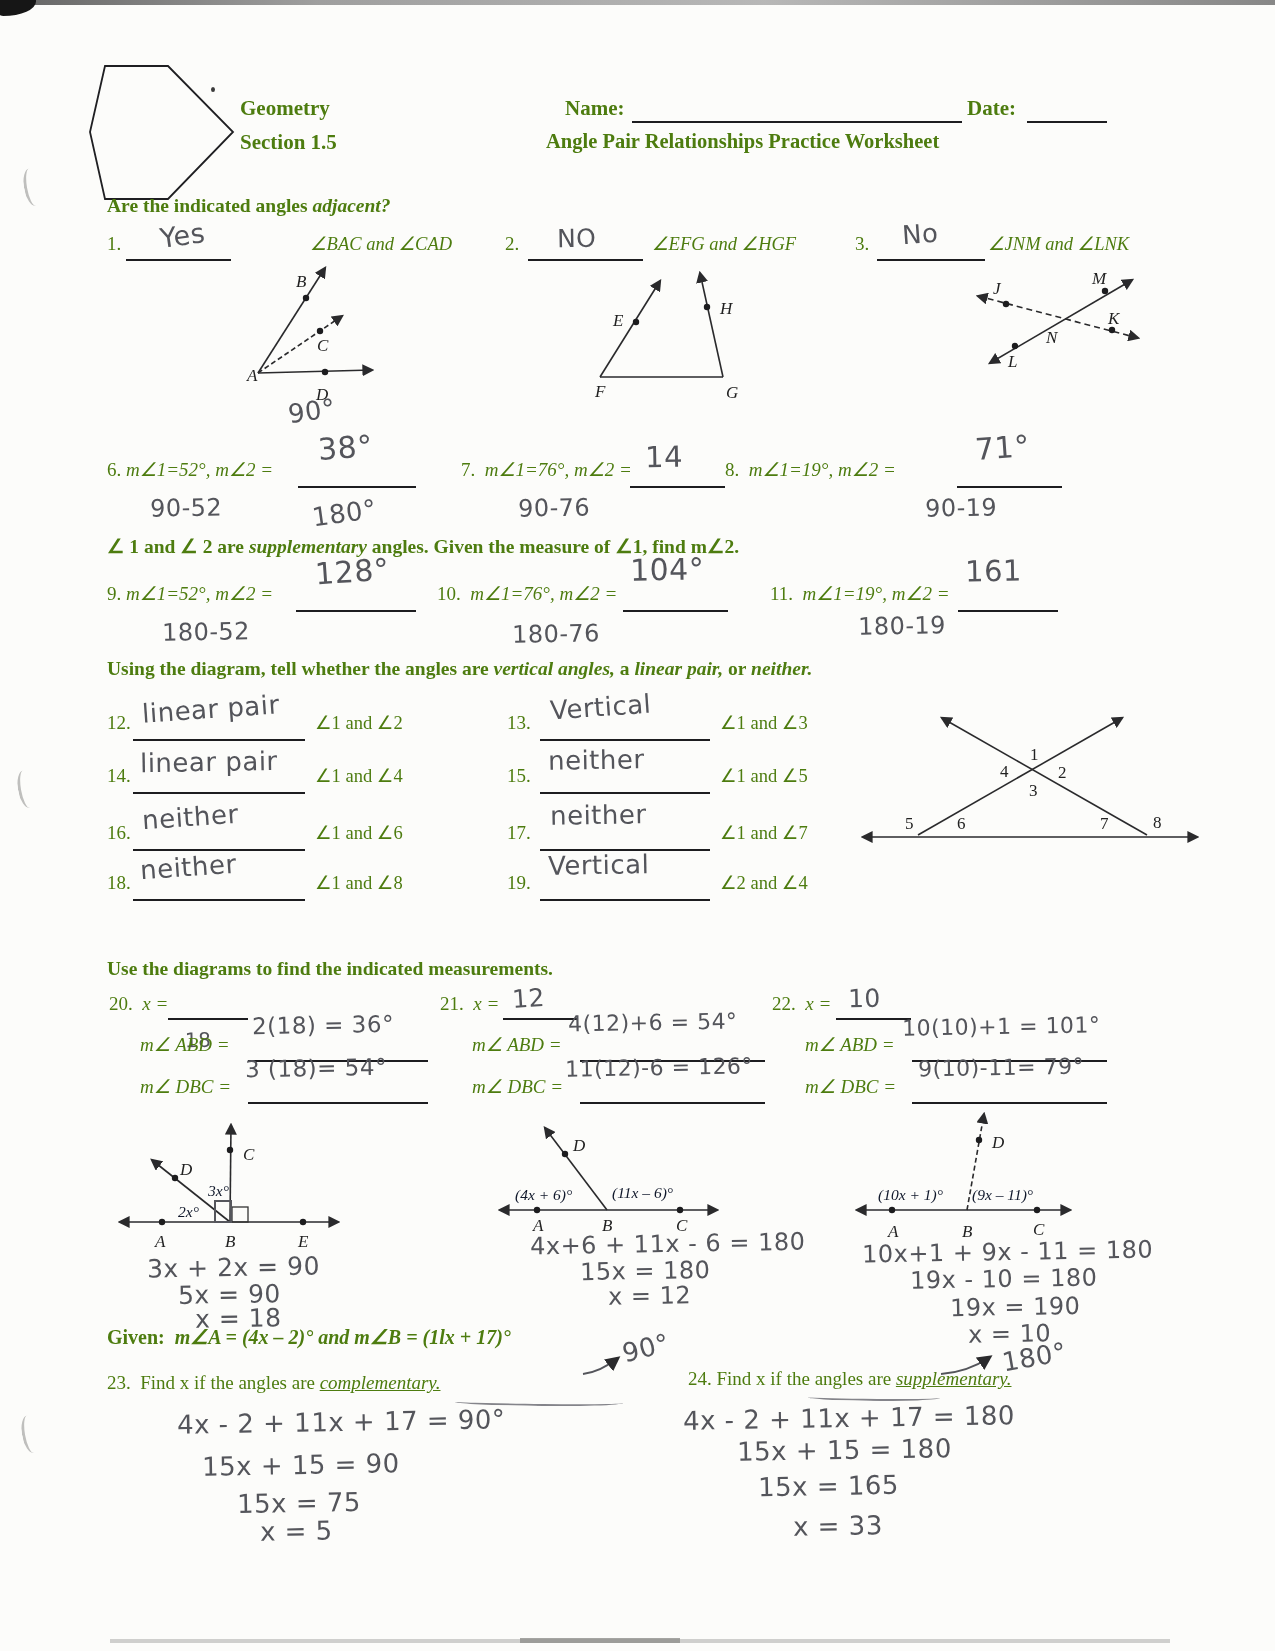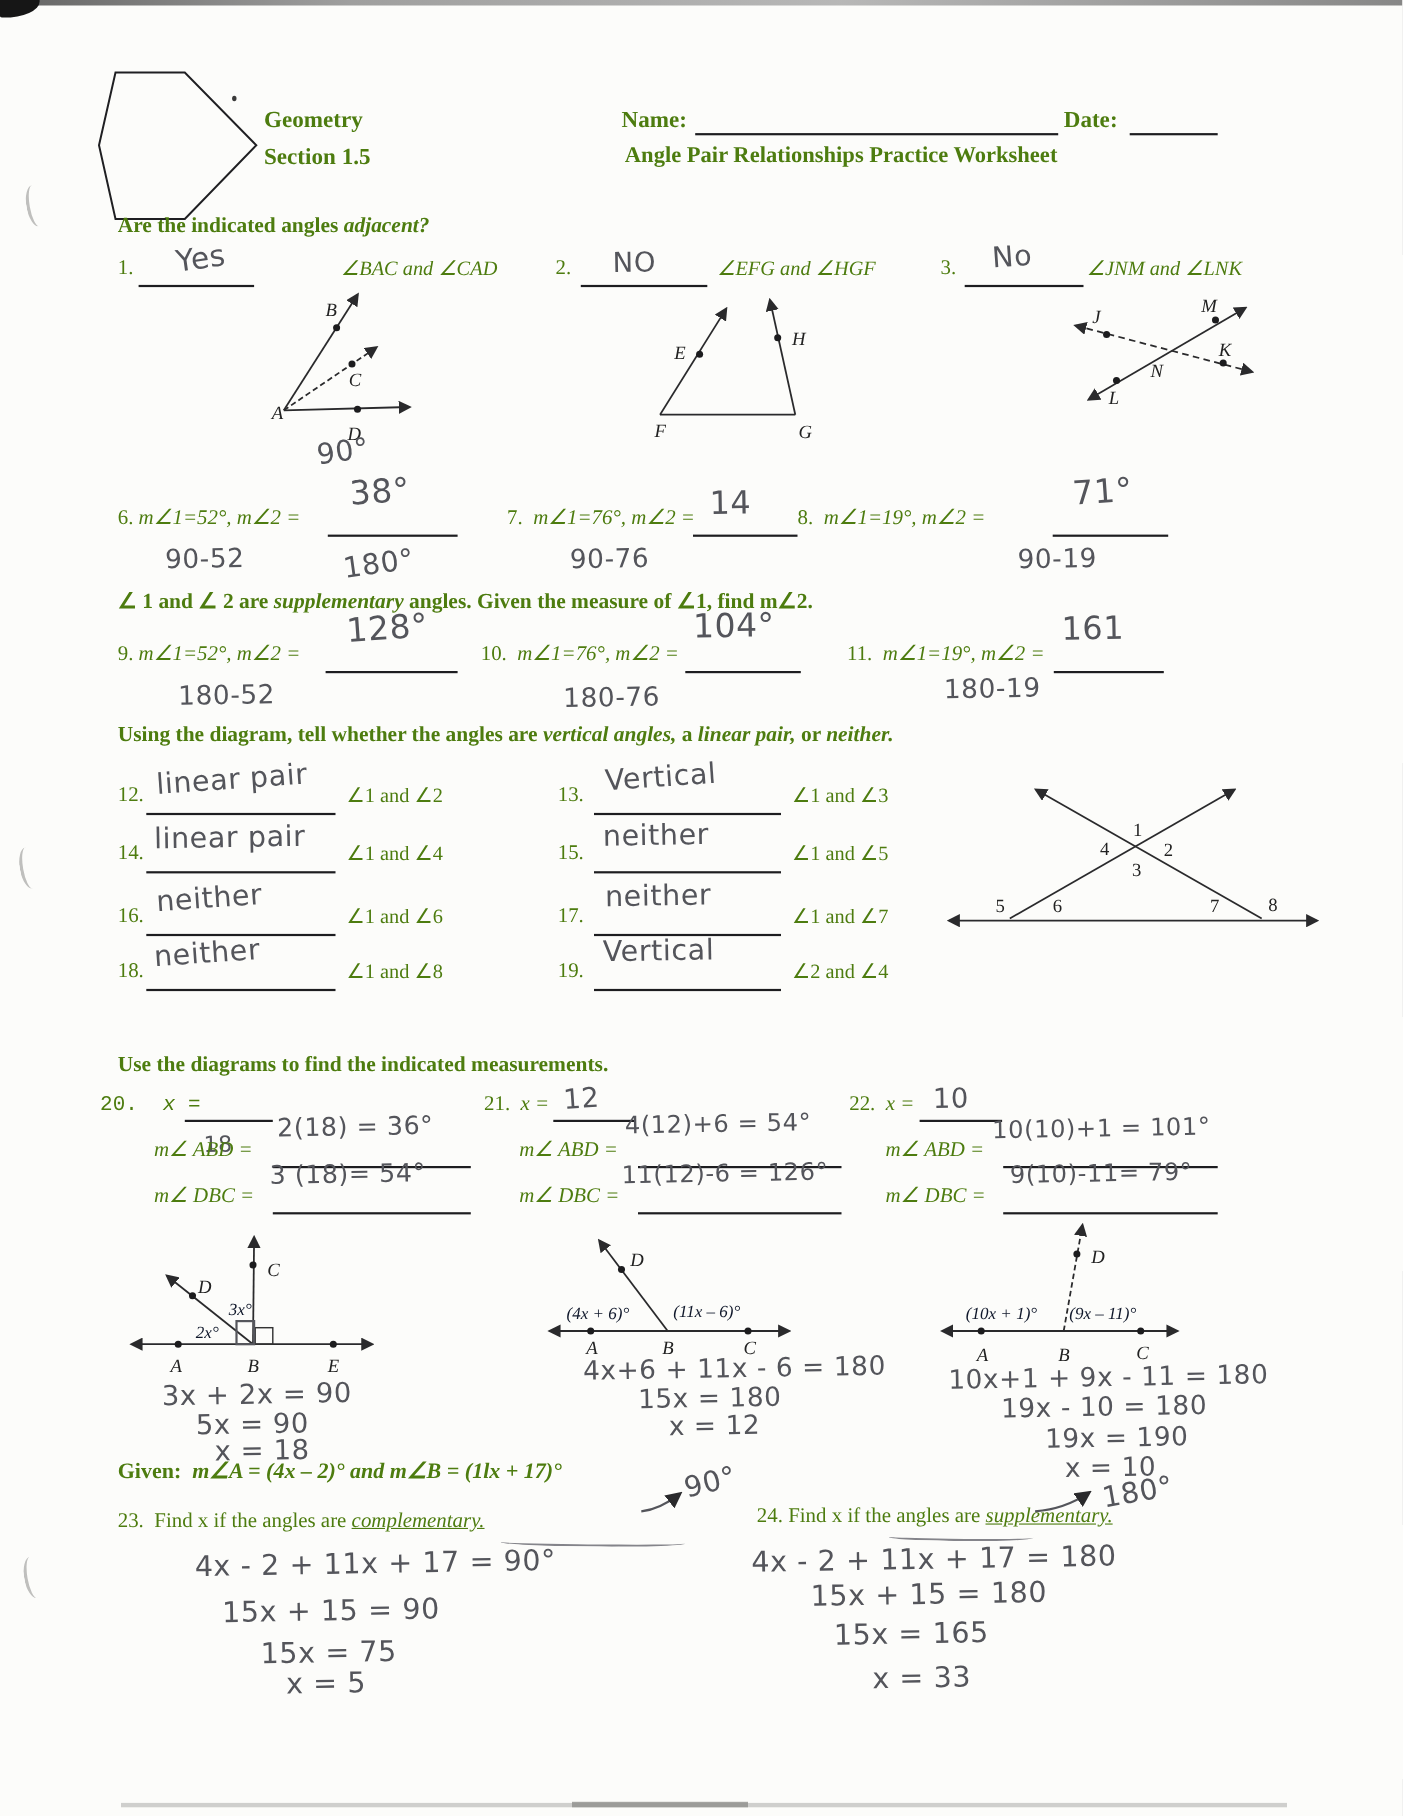--- a/index.html
+++ b/index.html
@@ -47,21 +47,21 @@
 
   <svg style="left:86px;top:60px;" width="150" height="145">
     <polygon points="19,6 82,6 147,72 82,139 19,139 4,72" fill="none" stroke="#1f1f22" stroke-width="1.8"></polygon>
   </svg>
   <div class="abs ps b" style="left:240px;top:96px;font-size:21px;">Geometry</div>
   <div class="abs ps b" style="left:240px;top:130px;font-size:21px;">Section 1.5</div>
   <div class="abs ps b" style="left:565px;top:96px;font-size:21px;">Name:</div>
   <div class="bl" style="left:632px;top:121px;width:330px;"></div>
   <div class="abs ps b" style="left:967px;top:96px;font-size:21px;">Date:</div>
   <div class="bl" style="left:1027px;top:121px;width:80px;"></div>
-  <div class="abs ps b" style="left:568px;top:130px;font-size:20.5px;">Angle Pair Relationships Practice Worksheet</div>
+  <div class="abs ps b" style="left:546px;top:130px;font-size:20.5px;">Angle Pair Relationships Practice Worksheet</div>
 
   <div class="abs ps h" style="left:107px;top:195px;">
     <span>Are the indicated angles </span><span class="i">adjacent?</span>
   </div>
 
   <div class="abs ps q" style="left:107px;top:233px;">1.</div>
   <div class="bl" style="left:126px;top:259px;width:105px;"></div>
   <div class="abs hw r4" style="left:160px;top:220px;font-size:27px;">Yes</div>
   <div class="abs ps pair i" style="left:310px;top:233px;">∠BAC and ∠CAD</div>
 
@@ -216,21 +216,21 @@
   <div class="abs an" style="left:1000px;top:762px;">4</div>
   <div class="abs an" style="left:1058px;top:763px;">2</div>
   <div class="abs an" style="left:1029px;top:781px;">3</div>
   <div class="abs an" style="left:905px;top:814px;">5</div>
   <div class="abs an" style="left:957px;top:814px;">6</div>
   <div class="abs an" style="left:1100px;top:814px;">7</div>
   <div class="abs an" style="left:1153px;top:813px;">8</div>
 
   <div class="abs ps h" style="left:107px;top:958px;">Use the diagrams to find the indicated measurements.</div>
 
-  <div class="abs ps q" style="left:91px;top:993px;font-family:Liberation Mono, monospace;">
+  <div class="abs ps q" style="left:109px;top:993px;">
     <span>20.</span>&nbsp;&nbsp;<span class="i">x =</span>
   </div>
   <div class="bl" style="left:168px;top:1018px;width:80px;"></div>
   <div class="abs hw r3" style="left:185px;top:1028px;font-size:20px;">18</div>
   <div class="abs ps q i" style="left:140px;top:1033px;">m∠ ABD =</div>
   <div class="bl" style="left:248px;top:1060px;width:180px;"></div>
   <div class="abs hw r3" style="left:252px;top:1012px;font-size:23px;">2(18) = 36°</div>
   <div class="abs ps q i" style="left:140px;top:1075px;">m∠ DBC =</div>
   <div class="bl" style="left:248px;top:1102px;width:180px;"></div>
   <div class="abs hw r3" style="left:245px;top:1055px;font-size:23px;">3 (18)= 54°</div>

